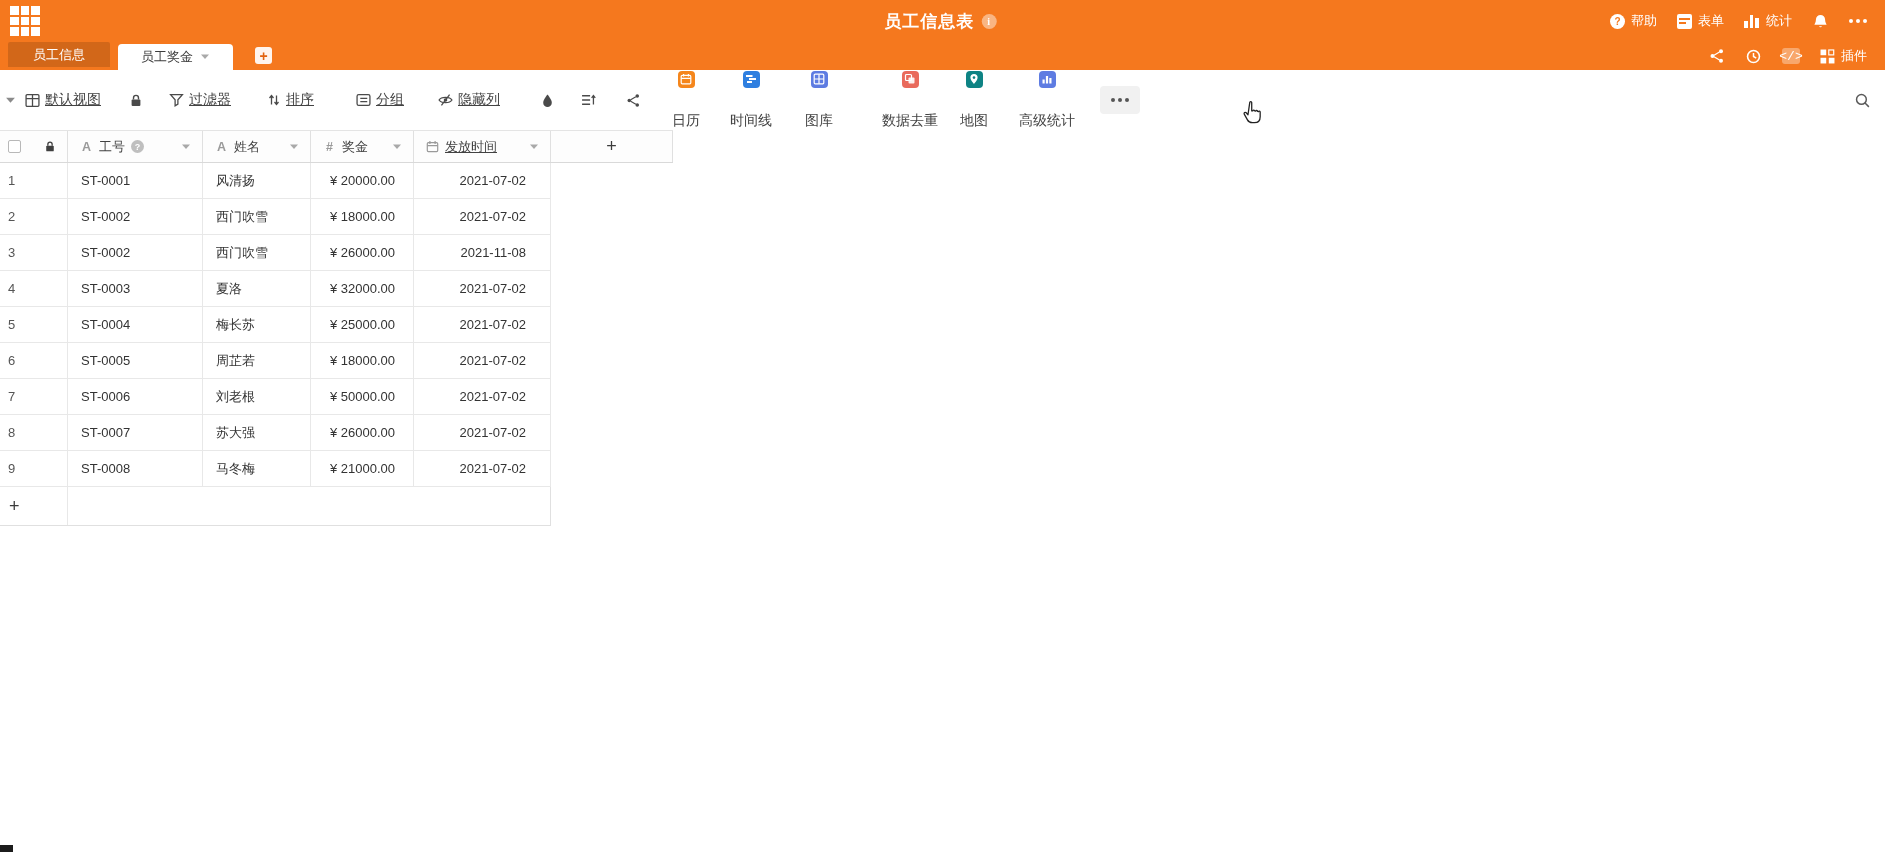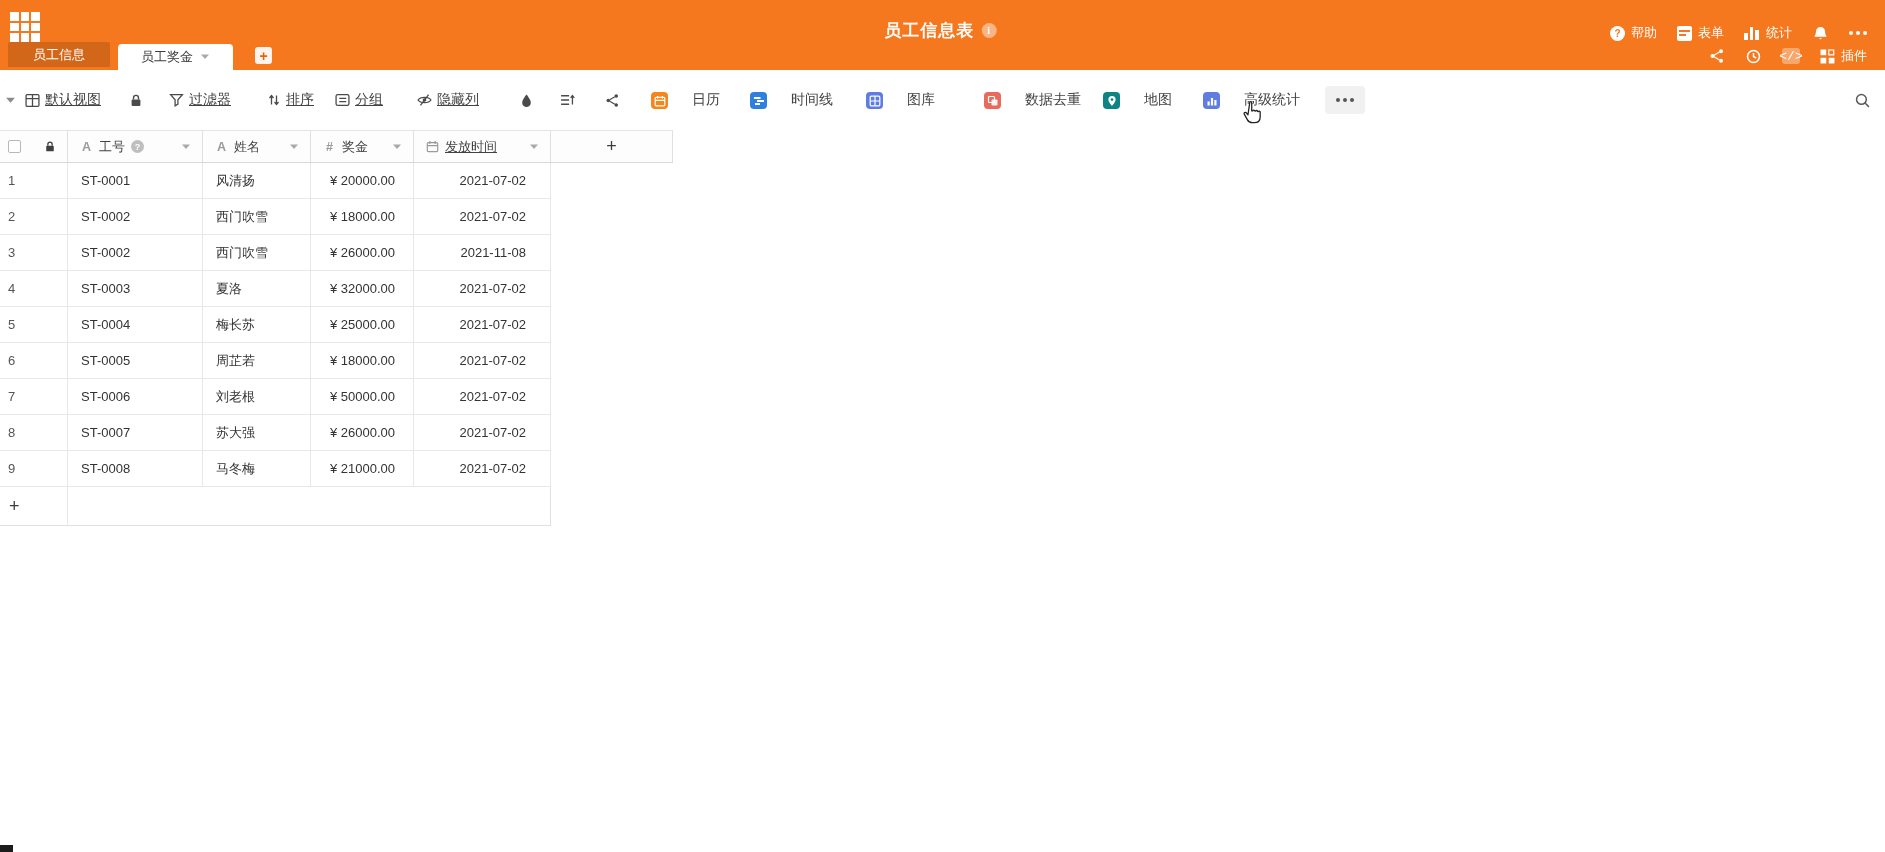--- a/index.html
+++ b/index.html
@@ -2,21 +2,21 @@
 <html><head>
 <meta charset="utf-8">
 <style>
   * { box-sizing: border-box; }
   html,body { margin:0; padding:0; }
   body {
     width:1885px; height:852px; position:relative; overflow:hidden;
     background:#ffffff; font-family:"Liberation Sans", sans-serif; color:#3c3c3c;
   }
   
-  .topbar { height:42px; background:#F5781E; display:flex; align-items:flex-end; position:relative; color:#fff; }
+  .topbar { height:42px; background:#F5781E; display:flex; align-items:center; position:relative; color:#fff; }
   .logo { width:30px; height:30px; margin-left:10px; display:grid; grid-template-columns:repeat(3,1fr); grid-template-rows:repeat(3,1fr); gap:2px; }
   .logo span { background:#fff; }
   .title-wrap { position:absolute; left:50%; transform:translateX(-52%); display:flex; align-items:center; gap:7px; }
   .title { font-size:17px; font-weight:bold; color:#fff; letter-spacing:1px; }
   .info-circle { width:15px; height:15px; border-radius:50%; background:rgba(255,255,255,0.45); color:#fff; font-size:10px; font-weight:bold; display:flex; align-items:center; justify-content:center; font-family:"Liberation Serif",serif; }
   .topbar-right { margin-left:auto; display:flex; align-items:center; gap:20px; padding-right:18px; font-size:13px; }
   .tb-item { display:flex; align-items:center; gap:6px; cursor:pointer; }
   .help-circle { width:15px; height:15px; border-radius:50%; background:#fff; color:#F5781E; font-size:10px; font-weight:bold; display:flex; align-items:center; justify-content:center; }
   .form-ico { width:15px; height:15px; border-radius:2px; background:#fff; display:flex; flex-direction:column; justify-content:center; gap:2px; padding:2px; }
   .form-ico i { display:block; height:2px; background:#F5781E; }
@@ -30,21 +30,21 @@
   .tab-inactive { position:absolute; left:8px; top:0px; height:25px; width:102px; background:rgba(0,0,0,0.14); color:#fff; font-size:13px; display:flex; align-items:center; justify-content:center; border-radius:2px 2px 0 0; cursor:pointer; }
   .tab-active { position:absolute; left:118px; top:2px; height:26px; width:115px; background:#fff; color:#3c3c3c; font-size:13px; display:flex; align-items:center; justify-content:center; gap:7px; border-radius:4px 4px 0 0; cursor:pointer; }
   .tab-add { position:absolute; left:255px; top:5px; width:17px; height:17px; background:rgba(255,255,255,0.92); border-radius:3px; color:#E2620F; font-size:14px; font-weight:bold; display:flex; align-items:center; justify-content:center; line-height:1; cursor:pointer; }
   .tabbar-right { position:absolute; right:18px; top:0; height:28px; display:flex; align-items:center; gap:20px; color:#fff; }
   .tabbar-right .ti { display:flex; align-items:center; gap:6px; font-size:13px; cursor:pointer; }
   .api-box { width:18px; height:16px; border-radius:3px; background:rgba(255,255,255,0.35); color:#fff; font-size:8px; display:flex; align-items:center; justify-content:center; font-family:"Liberation Mono",monospace; }
   
   .toolbar { height:60px; background:#fff; display:flex; align-items:center; font-size:14px; color:#434343; position:relative; }
   .tool { display:flex; align-items:center; gap:5px; cursor:pointer; white-space:nowrap;text-decoration:underline; }
   .ic { color:#4a4a4a; display:inline-flex; }
-  .app { display:flex; align-items:flex-end; gap:24px; cursor:pointer; }
+  .app { display:flex; align-items:center; gap:24px; cursor:pointer;flex-direction:column; }
   .app-ico { width:17px; height:17px; border-radius:4px; display:flex; align-items:center; justify-content:center; }
   .more-btn { margin-left:25px; width:40px; height:28px; background:#f1f1f1; border-radius:4px; display:flex; align-items:center; justify-content:center; gap:3px; cursor:pointer; }
   .more-btn i { width:4px; height:4px; border-radius:50%; background:#555; }
   .search-btn { margin-left:auto; margin-right:14px; cursor:pointer; display:flex; }
   
   .grid { position:absolute; left:0; top:130px; }
   .grid-header { display:flex; width:673px; height:33px; background:#fdfdfd; border-top:1px solid #e4e4e4; border-bottom:1px solid #d9d9d9; font-size:13px; color:#424242; }
   .hc { display:flex; align-items:center; border-right:1px solid #e0e0e0; height:100%; padding-left:12px; gap:6px; }
   .hc.first { width:68px; padding-left:8px; gap:0; }
   .hc.c1 { width:135px; } .hc.c2 { width:108px; } .hc.c3 { width:103px; } .hc.c4 { width:137px;text-decoration:underline; }
@@ -177,21 +177,21 @@
       </svg>
     <span>过滤器</span>
   </div>
   <div class="tool" style="margin-left:36px">
     <svg class="ic" width="14" height="14" viewBox="0 0 14 14">
         <path d="M4.5 11.5 V3 M2.5 5 L4.5 2.6 L6.5 5" fill="none" stroke="#4a4a4a" stroke-width="1.3"></path>
         <path d="M9.5 2.5 V11 M7.5 9 L9.5 11.4 L11.5 9" fill="none" stroke="#4a4a4a" stroke-width="1.3"></path>
       </svg>
     <span>排序</span>
   </div>
-  <div class="tool" style="margin-left:21px">
+  <div class="tool" style="margin-left:42px">
     <svg class="ic" width="15" height="14" viewBox="0 0 14 13">
         <rect x="1" y="1.5" width="12" height="10" rx="1.5" fill="none" stroke="#4a4a4a" stroke-width="1.2"></rect>
         <path d="M4 5 h6.5 M4 8 h6.5" stroke="#4a4a4a" stroke-width="1.2"></path>
       </svg>
     <span>分组</span>
   </div>
   <div class="tool" style="margin-left:34px">
     <svg class="ic" width="15" height="14" viewBox="0 0 14 13">
         <path d="M1 6.5 C3 3.2 11 3.2 13 6.5 C11 9.8 3 9.8 1 6.5 Z" fill="none" stroke="#4a4a4a" stroke-width="1.2"></path>
         <circle cx="7" cy="6.5" r="1.7" fill="#4a4a4a"></circle>

